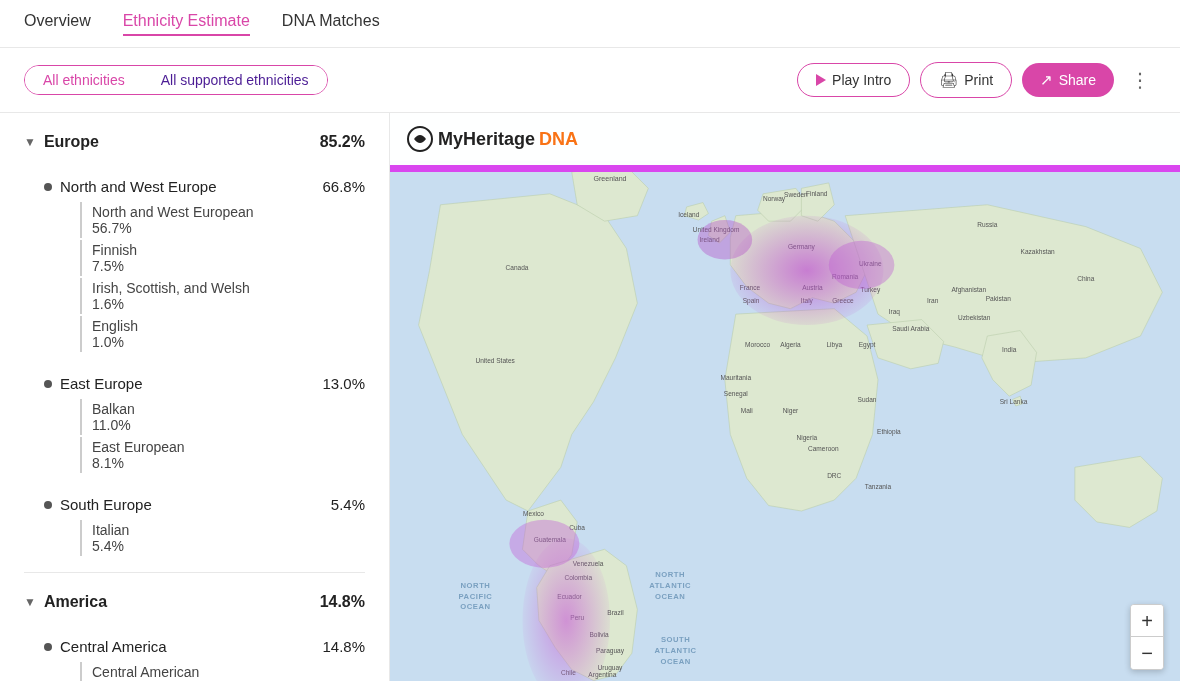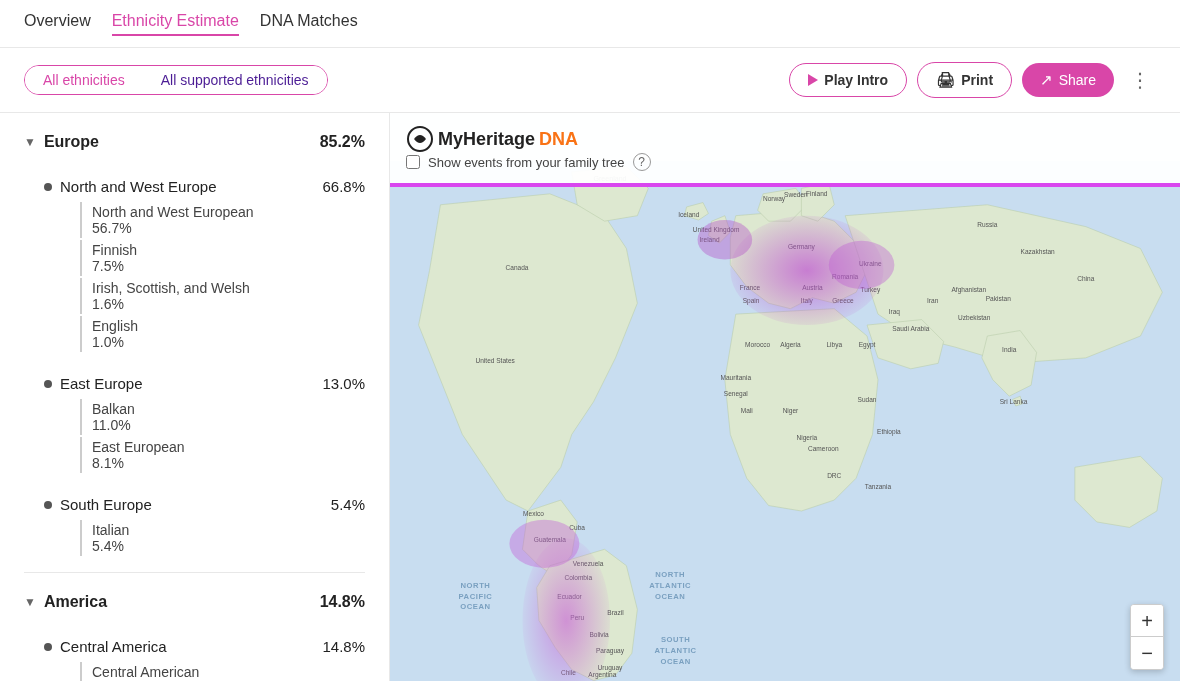--- a/index.html
+++ b/index.html
@@ -5,21 +5,21 @@
     * { box-sizing: border-box; margin: 0; padding: 0; }
     body { font-family: -apple-system, BlinkMacSystemFont, 'Segoe UI', Arial, sans-serif; background: #fff; width: 1180px; height: 681px; overflow: hidden; }
 
     
     .top-nav {
       display: flex;
       align-items: center;
       padding: 0 24px;
       height: 48px;
       border-bottom: 1px solid #e8e8e8;
-      gap: 21px;
+      gap: 32px;
     }
     .nav-item {
       font-size: 16px;
       color: #333;
       cursor: pointer;
       padding-bottom: 4px;
       border-bottom: 2px solid transparent;
     }
     .nav-item.active {
       color: #d946a8;
@@ -61,21 +61,20 @@
       display: flex;
       align-items: center;
       gap: 6px;
       padding: 8px 18px;
       border: 1.5px solid #d946a8;
       border-radius: 20px;
       background: #fff;
       color: #333;
       font-size: 14px;
       cursor: pointer;
-      font-weight: bold;
     }
     .btn-filled {
       display: flex;
       align-items: center;
       gap: 6px;
       padding: 8px 18px;
       border: none;
       border-radius: 20px;
       background: #d946a8;
       color: #fff;
@@ -194,27 +193,26 @@
       flex: 1;
       position: relative;
       background: #e8f0f8;
       overflow: hidden;
     }
 
     .map-header {
       position: absolute;
       top: 0; left: 0; right: 0;
       display: flex;
-      align-items: flex-start;
+      align-items: center;
       justify-content: space-between;
       padding: 12px 16px;
       background: rgba(255,255,255,0.95);
       z-index: 10;
-      border-bottom: 4px solid #d946ef;
-      flex-direction: column;
+      border-bottom: 7px solid #d946ef;
     }
     .myheritage-logo {
       display: flex;
       align-items: center;
       gap: 4px;
       font-size: 18px;
       font-weight: 700;
       color: #222;
     }
     .logo-dna { color: #f97316; font-weight: 900; }
@@ -411,25 +409,20 @@
 
   <div class="map-area">
     <div class="map-header">
       <div class="myheritage-logo">
         <svg width="28" height="28" viewBox="0 0 28 28">
           <circle cx="14" cy="14" r="12" fill="none" stroke="#222" stroke-width="2"></circle>
           <path d="M8 14 Q14 6 20 14 Q14 22 8 14" fill="#222"></path>
         </svg>
         <span>MyHeritage</span>
         <span class="logo-dna" style="color:#f97316; font-weight:900;">DNA</span>
-      </div>
-      <div class="map-header-right">
-        <input type="checkbox" class="show-events-checkbox" style="">
-        <span>Show events from your family tree</span>
-        <span style="width:18px;height:18px;border-radius:50%;border:1px solid #999;display:inline-flex;align-items:center;justify-content:center;font-size:12px;cursor:pointer;color:#666;">?</span>
       </div>
     </div>
 
     <div class="map-svg-container">
       <svg width="100%" height="100%" viewBox="0 0 750 480" preserveAspectRatio="xMidYMid slice">
         <defs>
           <radialGradient id="europeGrad" cx="50%" cy="50%" r="50%">
             <stop offset="0%" stop-color="rgba(190,80,210,0.7)"></stop>
             <stop offset="100%" stop-color="rgba(190,80,210,0.1)"></stop>
           </radialGradient>

